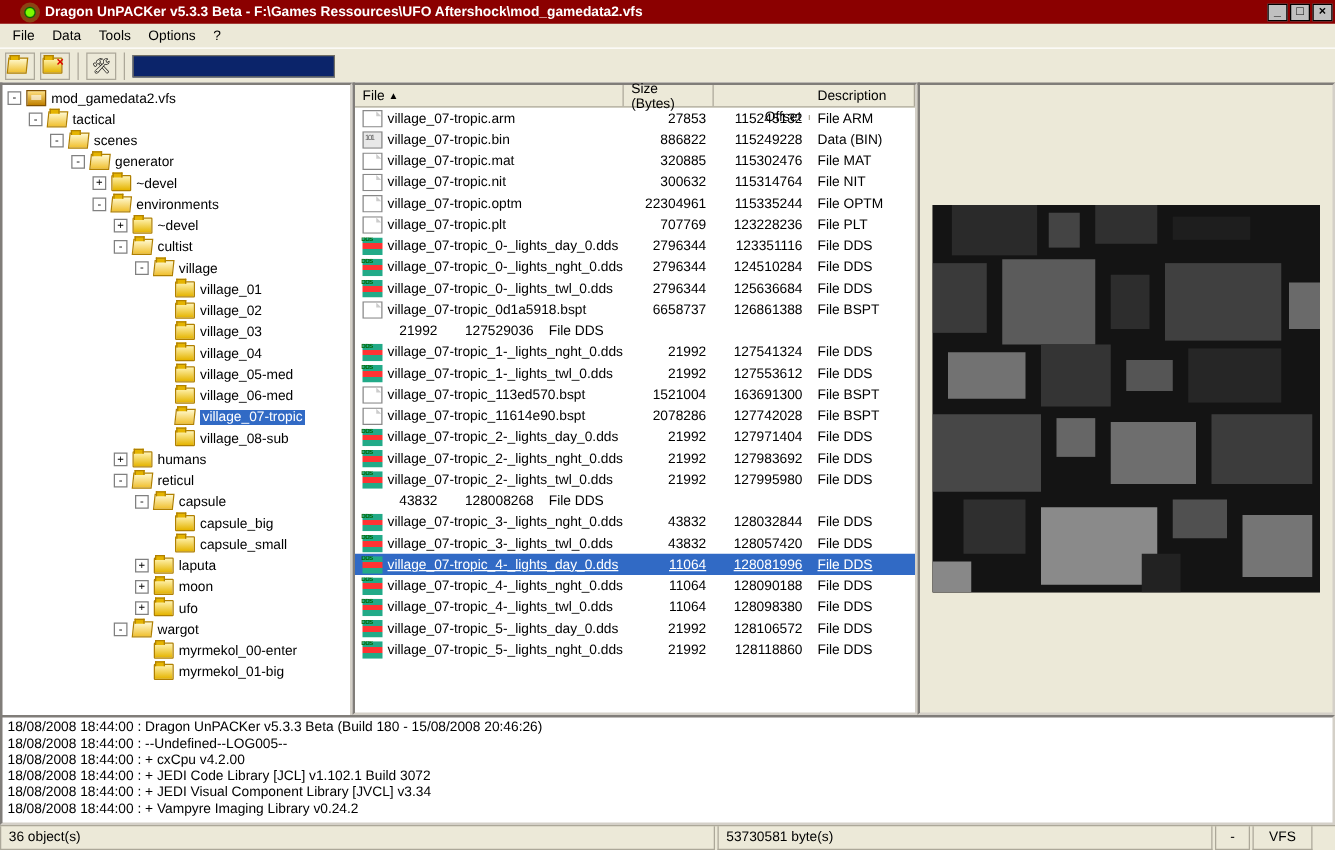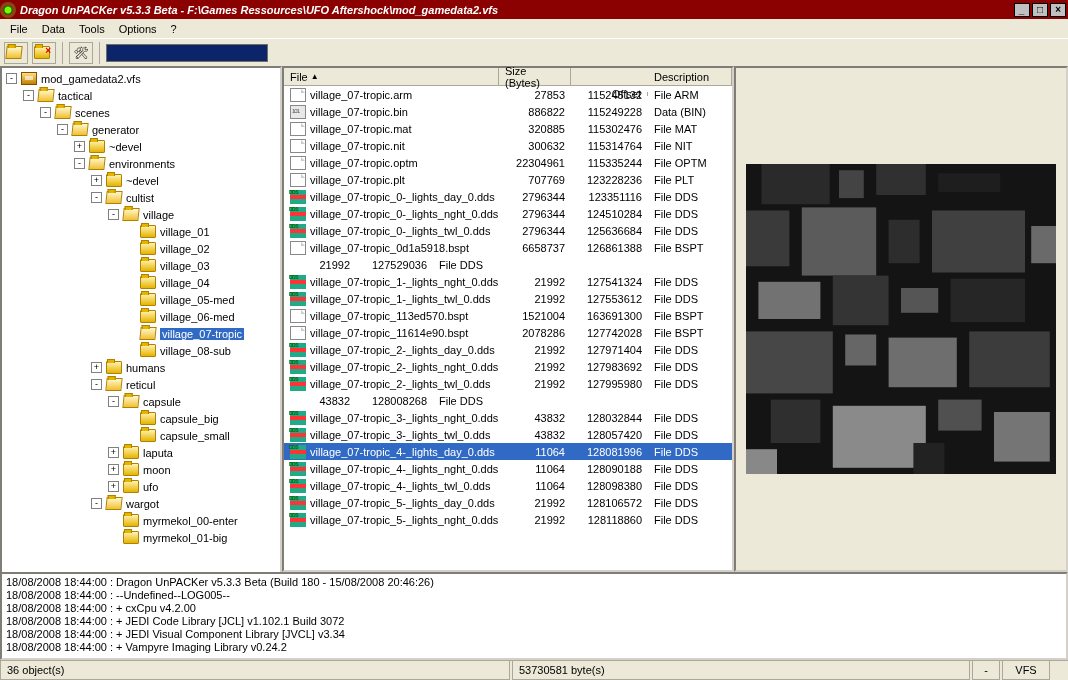--- a/index.html
+++ b/index.html
@@ -1,19 +1,19 @@
 <!DOCTYPE html>
 <html><head>
 <meta charset="utf-8">
 <style>
 * { box-sizing: border-box; margin: 0; padding: 0; }
 html, body { width: 1068px; height: 680px; overflow: hidden; font-family: "Tahoma", "MS Sans Serif", sans-serif; font-size: 11px; }
 body { background: #ece9d8; display: flex; flex-direction: column; }
 
-.titlebar { background: #8b0000; color: #fff; height: 19px; display: flex; align-items: center; padding-left: 0; font-weight: bold; font-style: italic; }
+.titlebar { background: #8b0000; color: #fff; height: 19px; display: flex; align-items: center; padding-left: 16px; font-weight: bold; }
 .titlebar .icon { width: 16px; height: 16px; margin-right: 4px; background: radial-gradient(circle,#7cfc00 3px,#006400 4px,#8b4513 5px); border-radius:50%;}
 .titlebar .title { flex: 1; white-space: nowrap; overflow: hidden; }
 .titlebar .winbtns { display: flex; gap: 2px; padding-right: 2px; }
 .titlebar .winbtn { width: 16px; height: 14px; background: #c0c0c0; border: 1px solid #000; color: #000; font-size: 10px; line-height: 11px; text-align: center; cursor: pointer; font-family: "Marlett","Arial"; }
 
 .menubar { height: 19px; display: flex; align-items: center; padding: 0 4px; gap: 2px; }
 .menubar .menuitem { padding: 2px 6px; cursor: pointer; }
 
 .toolbar { height: 28px; display: flex; align-items: center; padding: 2px 4px; gap: 4px; border-top:1px solid #fff; }
 .tbtn { width: 24px; height: 22px; border: 1px solid #aca899; background: #ece9d8; display:flex; align-items:center; justify-content:center; cursor:pointer; }
@@ -38,39 +38,39 @@
 .arch { background: linear-gradient(#ffe080,#c08000); border:1px solid #805000; position:relative;}
 .arch::after{content:"";position:absolute;left:3px;right:3px;top:3px;height:4px;background:#fff;opacity:.6;}
 
 .listhdr { display:flex; height:18px; background:#ece9d8; border-bottom:1px solid #aca899; flex:none;}
 .lh { border-right:1px solid #aca899; padding:2px 6px; display:flex; align-items:center; cursor:pointer;}
 .lh.file{flex:1;} .lh.size{width:72px;justify-content:flex-end;} .lh.offset{width:77px;justify-content:flex-end;margin-top:24px;} .lh.desc{width:84px;}
 .lh .caret{margin-left:3px;font-size:8px;}
 
 .rowswrap{flex:1;overflow-y:scroll;overflow-x:hidden;}
 .frow{display:flex;height:17px;align-items:center;cursor:pointer;}
-.frow.selected{background:#316ac5;color:#fff;}
+.frow.selected{background:#316ac5;color:#fff;text-decoration:underline;}
 .fc{padding:0 6px;overflow:hidden;white-space:nowrap;text-overflow:ellipsis;}
 .fc.file{flex:1;display:flex;align-items:center;}
 .fc.size{width:72px;text-align:right;} .fc.offset{width:77px;text-align:right;} .fc.desc{width:84px;}
 .fic{width:16px;height:14px;margin-right:4px;border:1px solid #888;background:#fff;position:relative;flex:none;}
 .fic.doc::after{content:"";position:absolute;top:0;right:0;border-left:4px solid #ccc;border-top:4px solid transparent;}
 .fic.dds{border:none;background:linear-gradient(to bottom,#2a8 33%,#f33 33% 66%,#2a8 66%);}
 .fic.dds::before{content:"DDS";position:absolute;top:-1px;left:-1px;font-size:5px;color:#060;font-weight:bold;letter-spacing:-0.5px;}
 .fic.bin{background:#e8e8e8;}
 .fic.bin::after{content:"101";position:absolute;top:2px;left:1px;font-size:6px;color:#555;letter-spacing:-1px;}
 
 .preview-img{width:310px;height:310px;max-width:95%;max-height:80%;background:#1a1a1a;position:relative;overflow:hidden;}
 .pvlayer{position:absolute;inset:0;}
 
 .logpanel{height:88px;border:2px inset #d4d0c8;background:#fff;overflow-y:auto;padding:2px 4px;line-height:13px;}
 
 .statusbar{height:20px;display:flex;align-items:center;border-top:1px solid #aca899;}
 .sbcell{height:100%;display:flex;align-items:center;padding:0 6px;border:1px solid #aca899;border-top:none;margin-right:2px;}
-.sbcell.first{width:510px;} .sbcell.second{flex:1;} .sbcell.small{width:28px;justify-content:center;}
+.sbcell.first{width:572px;} .sbcell.second{flex:1;} .sbcell.small{width:28px;justify-content:center;}
 .sbgrip{width:16px;background:repeating-linear-gradient(-45deg,#aca899 0 1px,transparent 1px 3px);margin-left:auto;}
 </style>
 </head>
 <body>
 
 <div class="titlebar">
   <span class="icon"></span>
   <span class="title">Dragon UnPACKer v5.3.3 Beta - F:\Games Ressources\UFO Aftershock\mod_gamedata2.vfs</span>
   <div class="winbtns">
     <div class="winbtn">_</div>

